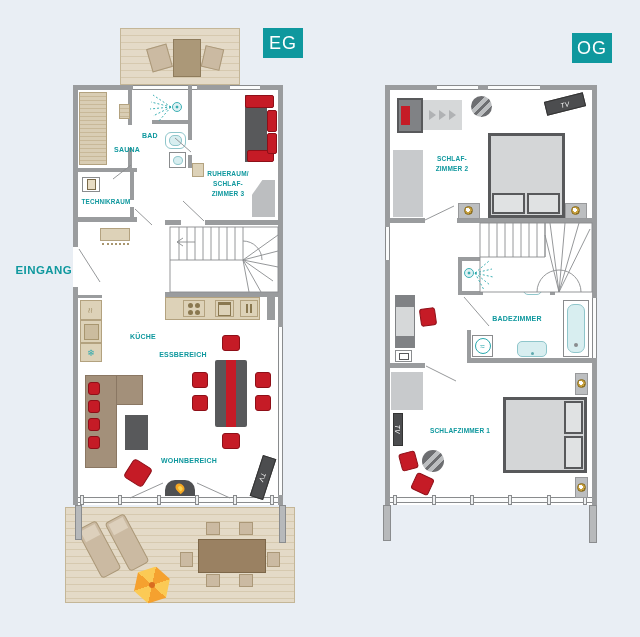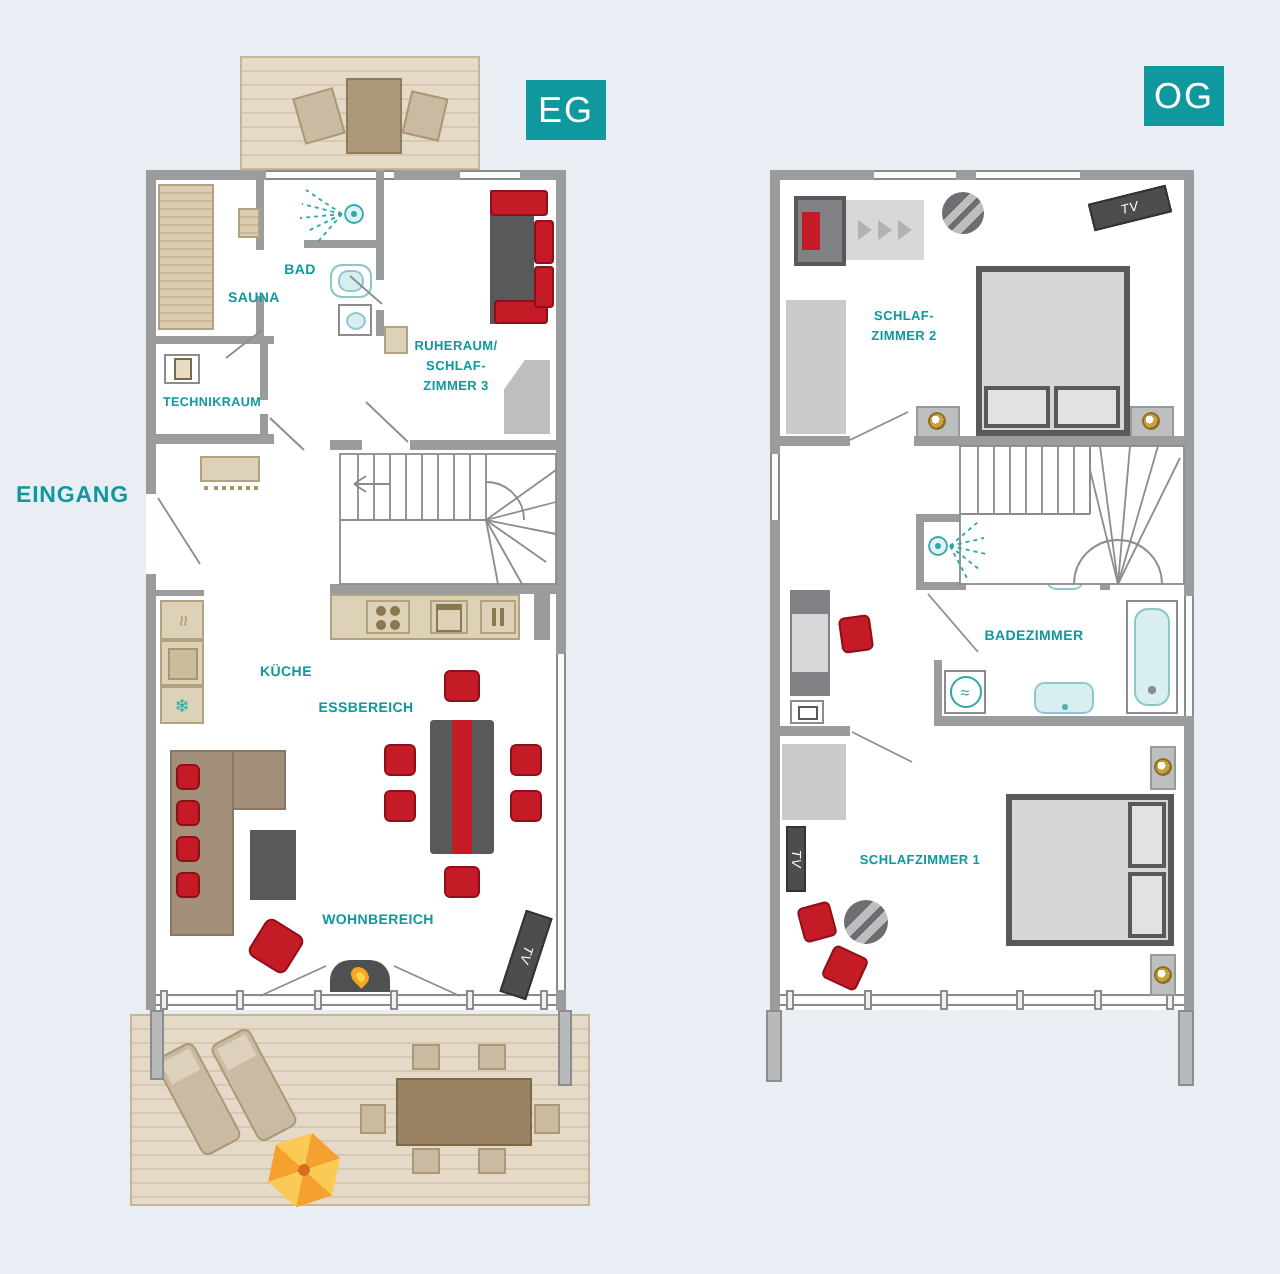--- a/index.html
+++ b/index.html
@@ -30,29 +30,29 @@
   .tvu{position:absolute;background:#4c4d4f;border:1px solid #333;box-sizing:border-box;display:flex;align-items:center;justify-content:center}
   .tvu span{color:#fff;font-size:6.5px;font-style:italic;letter-spacing:.5px}
   .dot{position:absolute;border-radius:50%}
   svg.overlay{position:absolute;left:0;top:0;pointer-events:none}
 </style>
 </head>
 <body>
 
 <div id="canvas">
 
-  <div class="plan-badge" style="left:263px;top:40px">EG</div>
+  <div class="plan-badge" style="left:263px;top:28px">EG</div>
 
   <div class="terrace" style="left:120px;top:28px;width:120px;height:57px">
     <div class="woodf" style="left:52px;top:10px;width:28px;height:38px"></div>
     <div class="tanchair" style="left:28px;top:17px;width:21px;height:24px;transform:rotate(-16deg)"></div>
     <div class="tanchair" style="left:82px;top:18px;width:19px;height:22px;transform:rotate(13deg)"></div>
   </div>
 
-  <div class="lbl" style="left:8px;top:244px;width:64px;font-size:11.5px;text-align:left;letter-spacing:.4px">EINGANG</div>
+  <div class="lbl" style="left:8px;top:266px;width:64px;font-size:11.5px;text-align:right;letter-spacing:.4px">EINGANG</div>
   <div class="abs" style="left:76px;top:257px;width:0;height:0;border-left:9px solid var(--accent-teal,#0f989e);border-top:7px solid transparent;border-bottom:7px solid transparent"></div>
 
   <div class="building" style="left:73px;top:85px;width:210px;height:420px">
 
     <div class="w" style="left:0;top:0;width:60px;height:5px"></div>
     <div class="win" style="left:60px;top:0;width:64px;height:5px"></div>
     <div class="w" style="left:124px;top:0;width:33px;height:5px"></div>
     <div class="win" style="left:157px;top:0;width:30px;height:5px"></div>
     <div class="w" style="left:187px;top:0;width:23px;height:5px"></div>
     <div class="w" style="left:0;top:0;width:5px;height:162px"></div>

